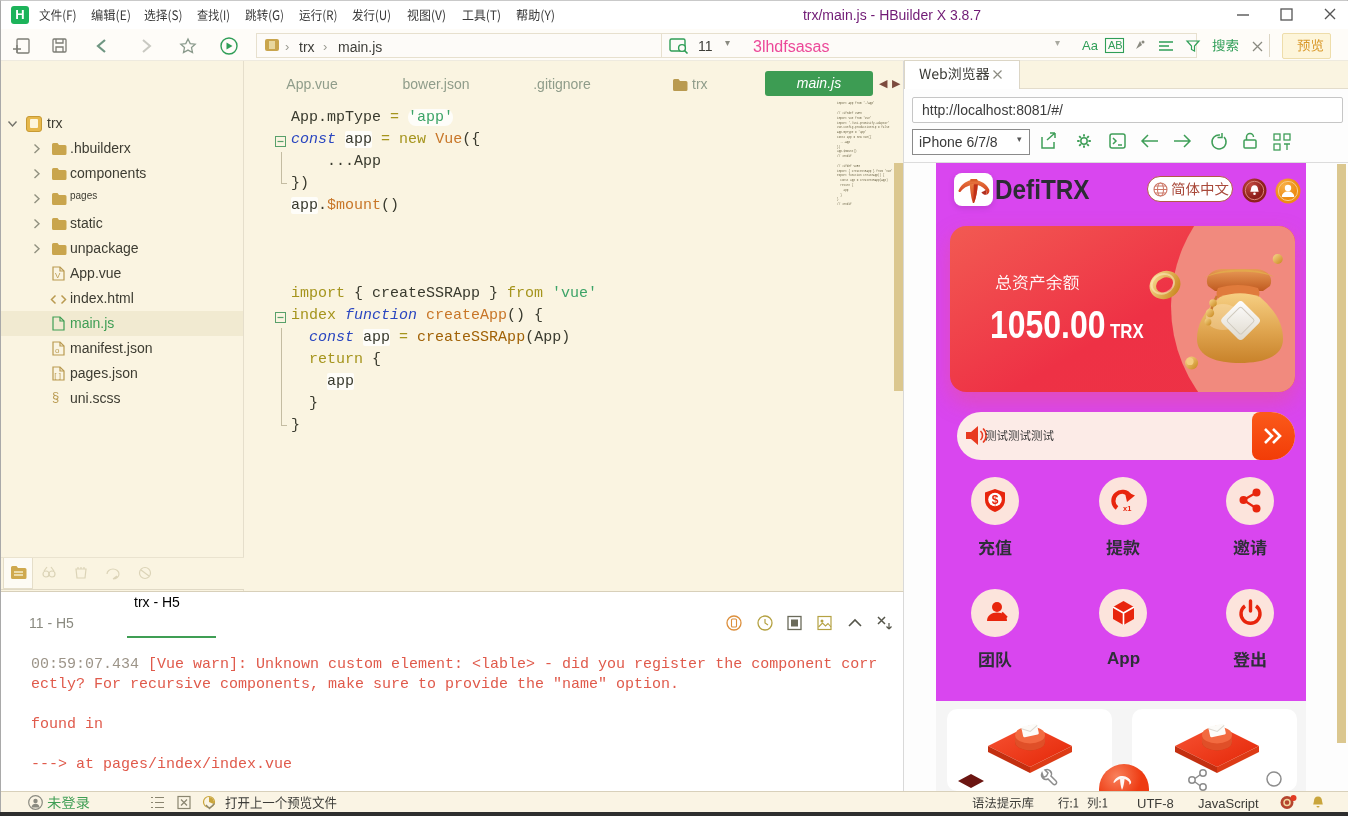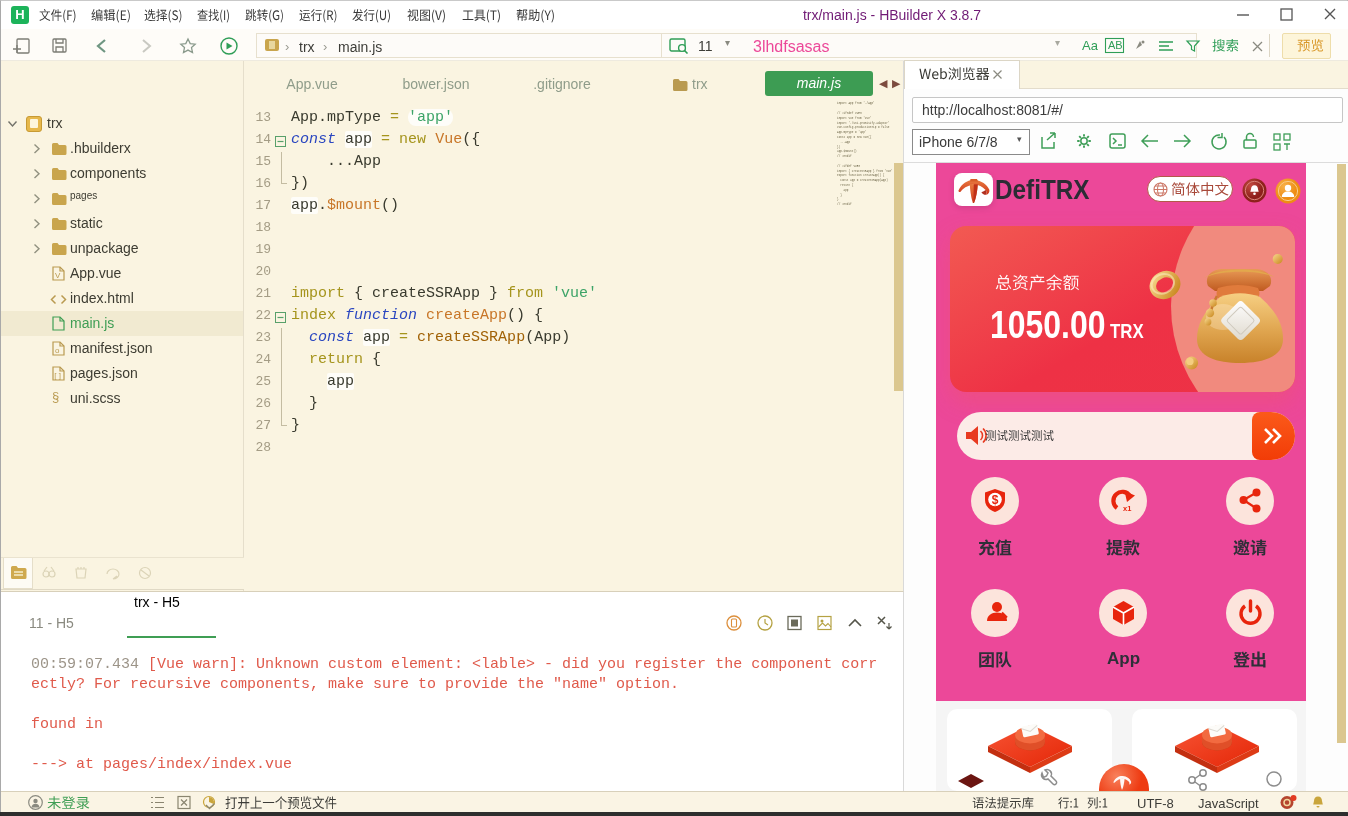--- a/index.html
+++ b/index.html
@@ -232,37 +232,20 @@
 
 
 
 <span style="color:#a5941c">import</span> { createSSRApp } <span style="color:#a5941c">from</span> <span style="color:#3da468">'vue'</span>
 <span style="color:#a5941c">index</span> <span style="color:#2b47c0;font-style:italic">function</span> <span style="color:#c87628">createApp</span>() {
   <span style="color:#2b47c0;font-style:italic">const</span> <span style="background:rgba(255,255,255,.8);border-radius:2px">app</span> <span style="color:#a5941c">=</span> <span style="color:#a16207">createSSRApp</span>(App)
   <span style="color:#a5941c">return</span> {
     <span style="background:rgba(255,255,255,.8);border-radius:2px">app</span>
   }
 }
-</div>
-<div class="abs mono" style="left:230px;top:106px;width:40px;font-size:13px;line-height:22px;color:#a49c85;text-align:right;white-space:pre">13
-14
-15
-16
-17
-18
-19
-20
-21
-22
-23
-24
-25
-26
-27
-28
 </div>
 <svg class="ico" style="left:274px;top:134.5px" width="11" height="11" viewBox="0 0 11 11">
       <rect x="0.5" y="0.5" width="10" height="10" fill="#faf4e1" stroke="#58a06a"></rect>
       <line x1="2.5" y1="5.5" x2="8.5" y2="5.5" stroke="#58a06a" stroke-width="1.2"></line>
     </svg>
 <svg class="ico" style="left:274px;top:310.5px" width="11" height="11" viewBox="0 0 11 11">
       <rect x="0.5" y="0.5" width="10" height="10" fill="#faf4e1" stroke="#58a06a"></rect>
       <line x1="2.5" y1="5.5" x2="8.5" y2="5.5" stroke="#58a06a" stroke-width="1.2"></line>
     </svg>
 <div class="abs" style="left:280px;top:151px;width:1px;height:32px;background:#c4bca2"></div>
@@ -344,21 +327,21 @@
         <path d="M205.5 8 v-3 a3.5 3.5 0 0 1 7 0"></path>
 <g stroke-width="1.3">
           <rect x="233" y="2" width="6" height="6"></rect>
           <rect x="243" y="2" width="6" height="6"></rect>
           <rect x="233" y="12" width="6" height="6"></rect>
           <path d="M243 12 h6 M246 12 v6"></path>
         </g>
 </g>
     </svg>
 <div class="abs" style="left:903px;top:161px;width:445px;height:1px;background:#dcdcdc"></div>
-<div class="abs" style="left:935px;top:162px;width:370px;height:628px;background:#ec4899;overflow:hidden">
+<div class="abs" style="left:935px;top:162px;width:370px;height:628px;background:#d946ef;overflow:hidden">
 <div class="abs" style="left:18.0px;top:10.0px;width:39px;height:33px;background:#fff;border-radius:8px;box-shadow:0 2px 6px rgba(0,0,0,.12)"></div>
 <svg class="ico" style="left:21.0px;top:14.0px" width="34" height="26" viewBox="0 0 34 26">
 <defs>
           <linearGradient id="tlg" x1="0" y1="0" x2="0" y2="1">
             <stop offset="0%" stop-color="#e87a40"></stop>
             <stop offset="100%" stop-color="#ce3418"></stop>
           </linearGradient>
         </defs>
 <path d="M1.5 13.5 C5 5.5 12 2.5 17.5 3 C24.5 3.6 30 7.5 32.2 12.5 C33 14.8 31.5 17.5 29 17.8 C29.8 16 29.6 14.2 28.6 13 C25.5 9.5 21.5 7.8 17.5 7.8 C12.5 7.8 7.5 10 3.8 14.5 C2.8 15.7 1.1 14.8 1.5 13.5 Z" fill="url(#tlg)"></path>
 <path d="M29 17.8 C26.8 17.9 25.2 16.6 24.4 15.2 C26 14.6 27.5 13.8 28.6 13 C29.6 14.2 29.8 16 29 17.8 Z" fill="#b03020"></path>

